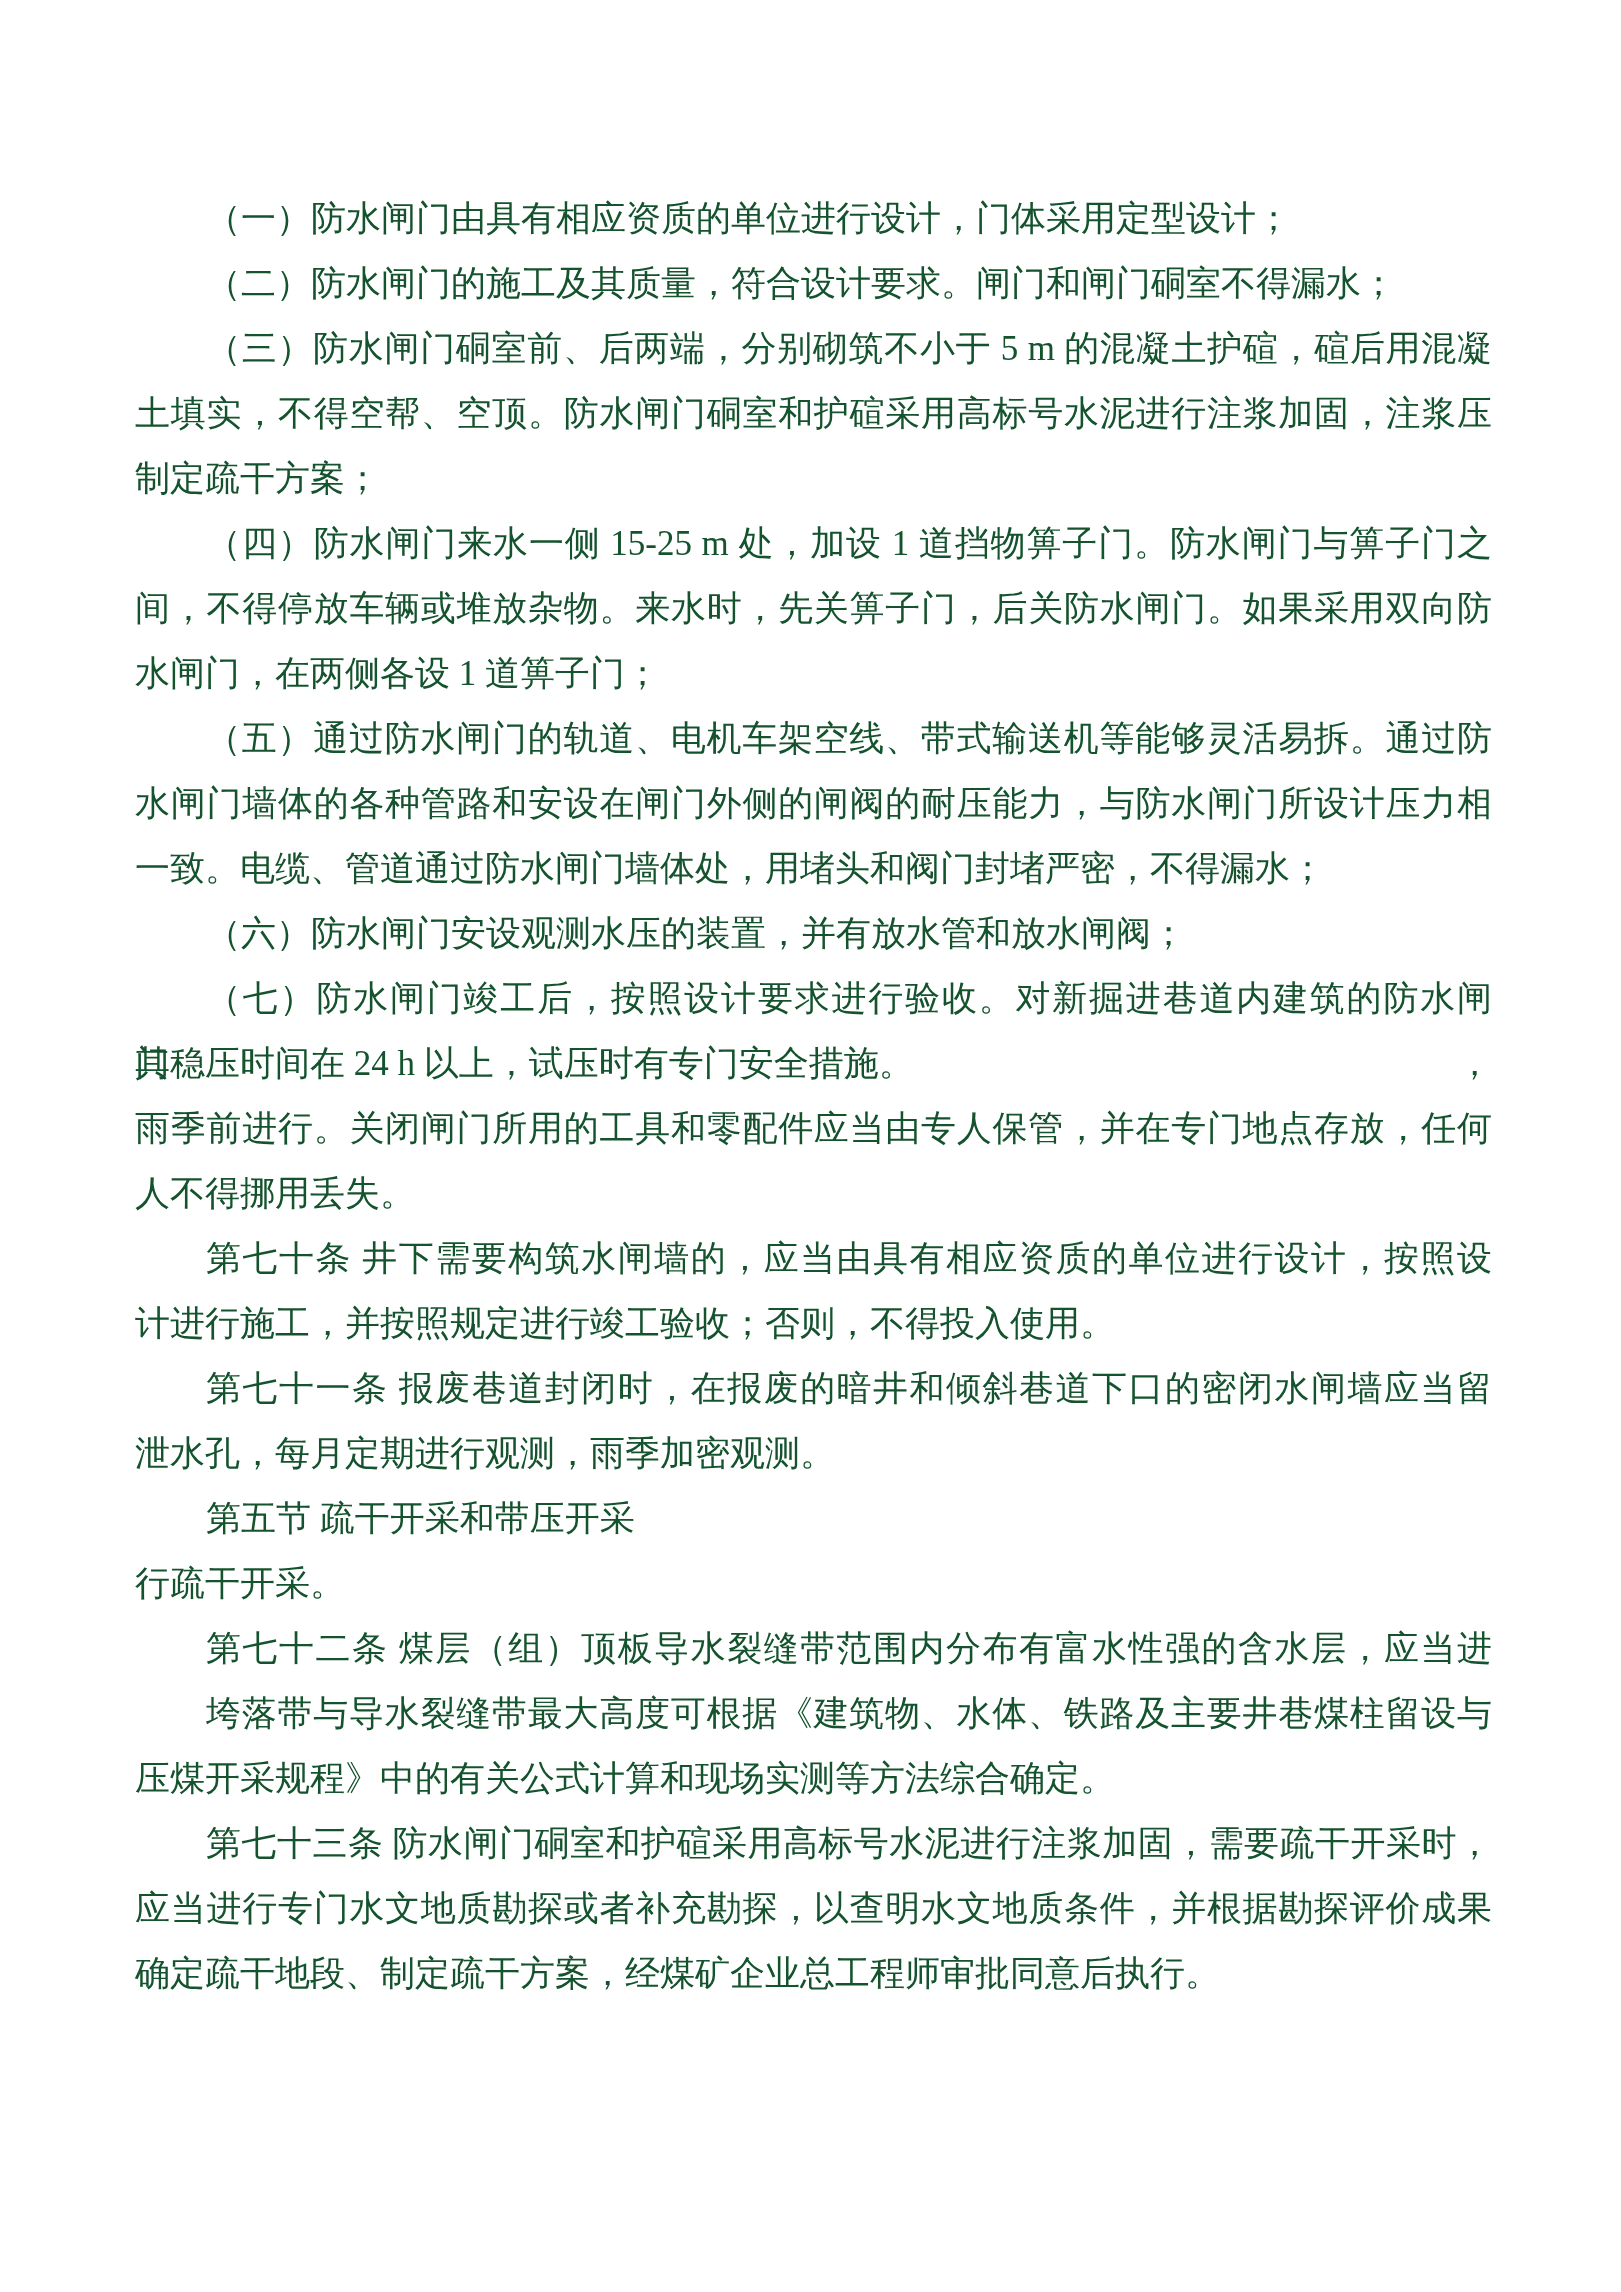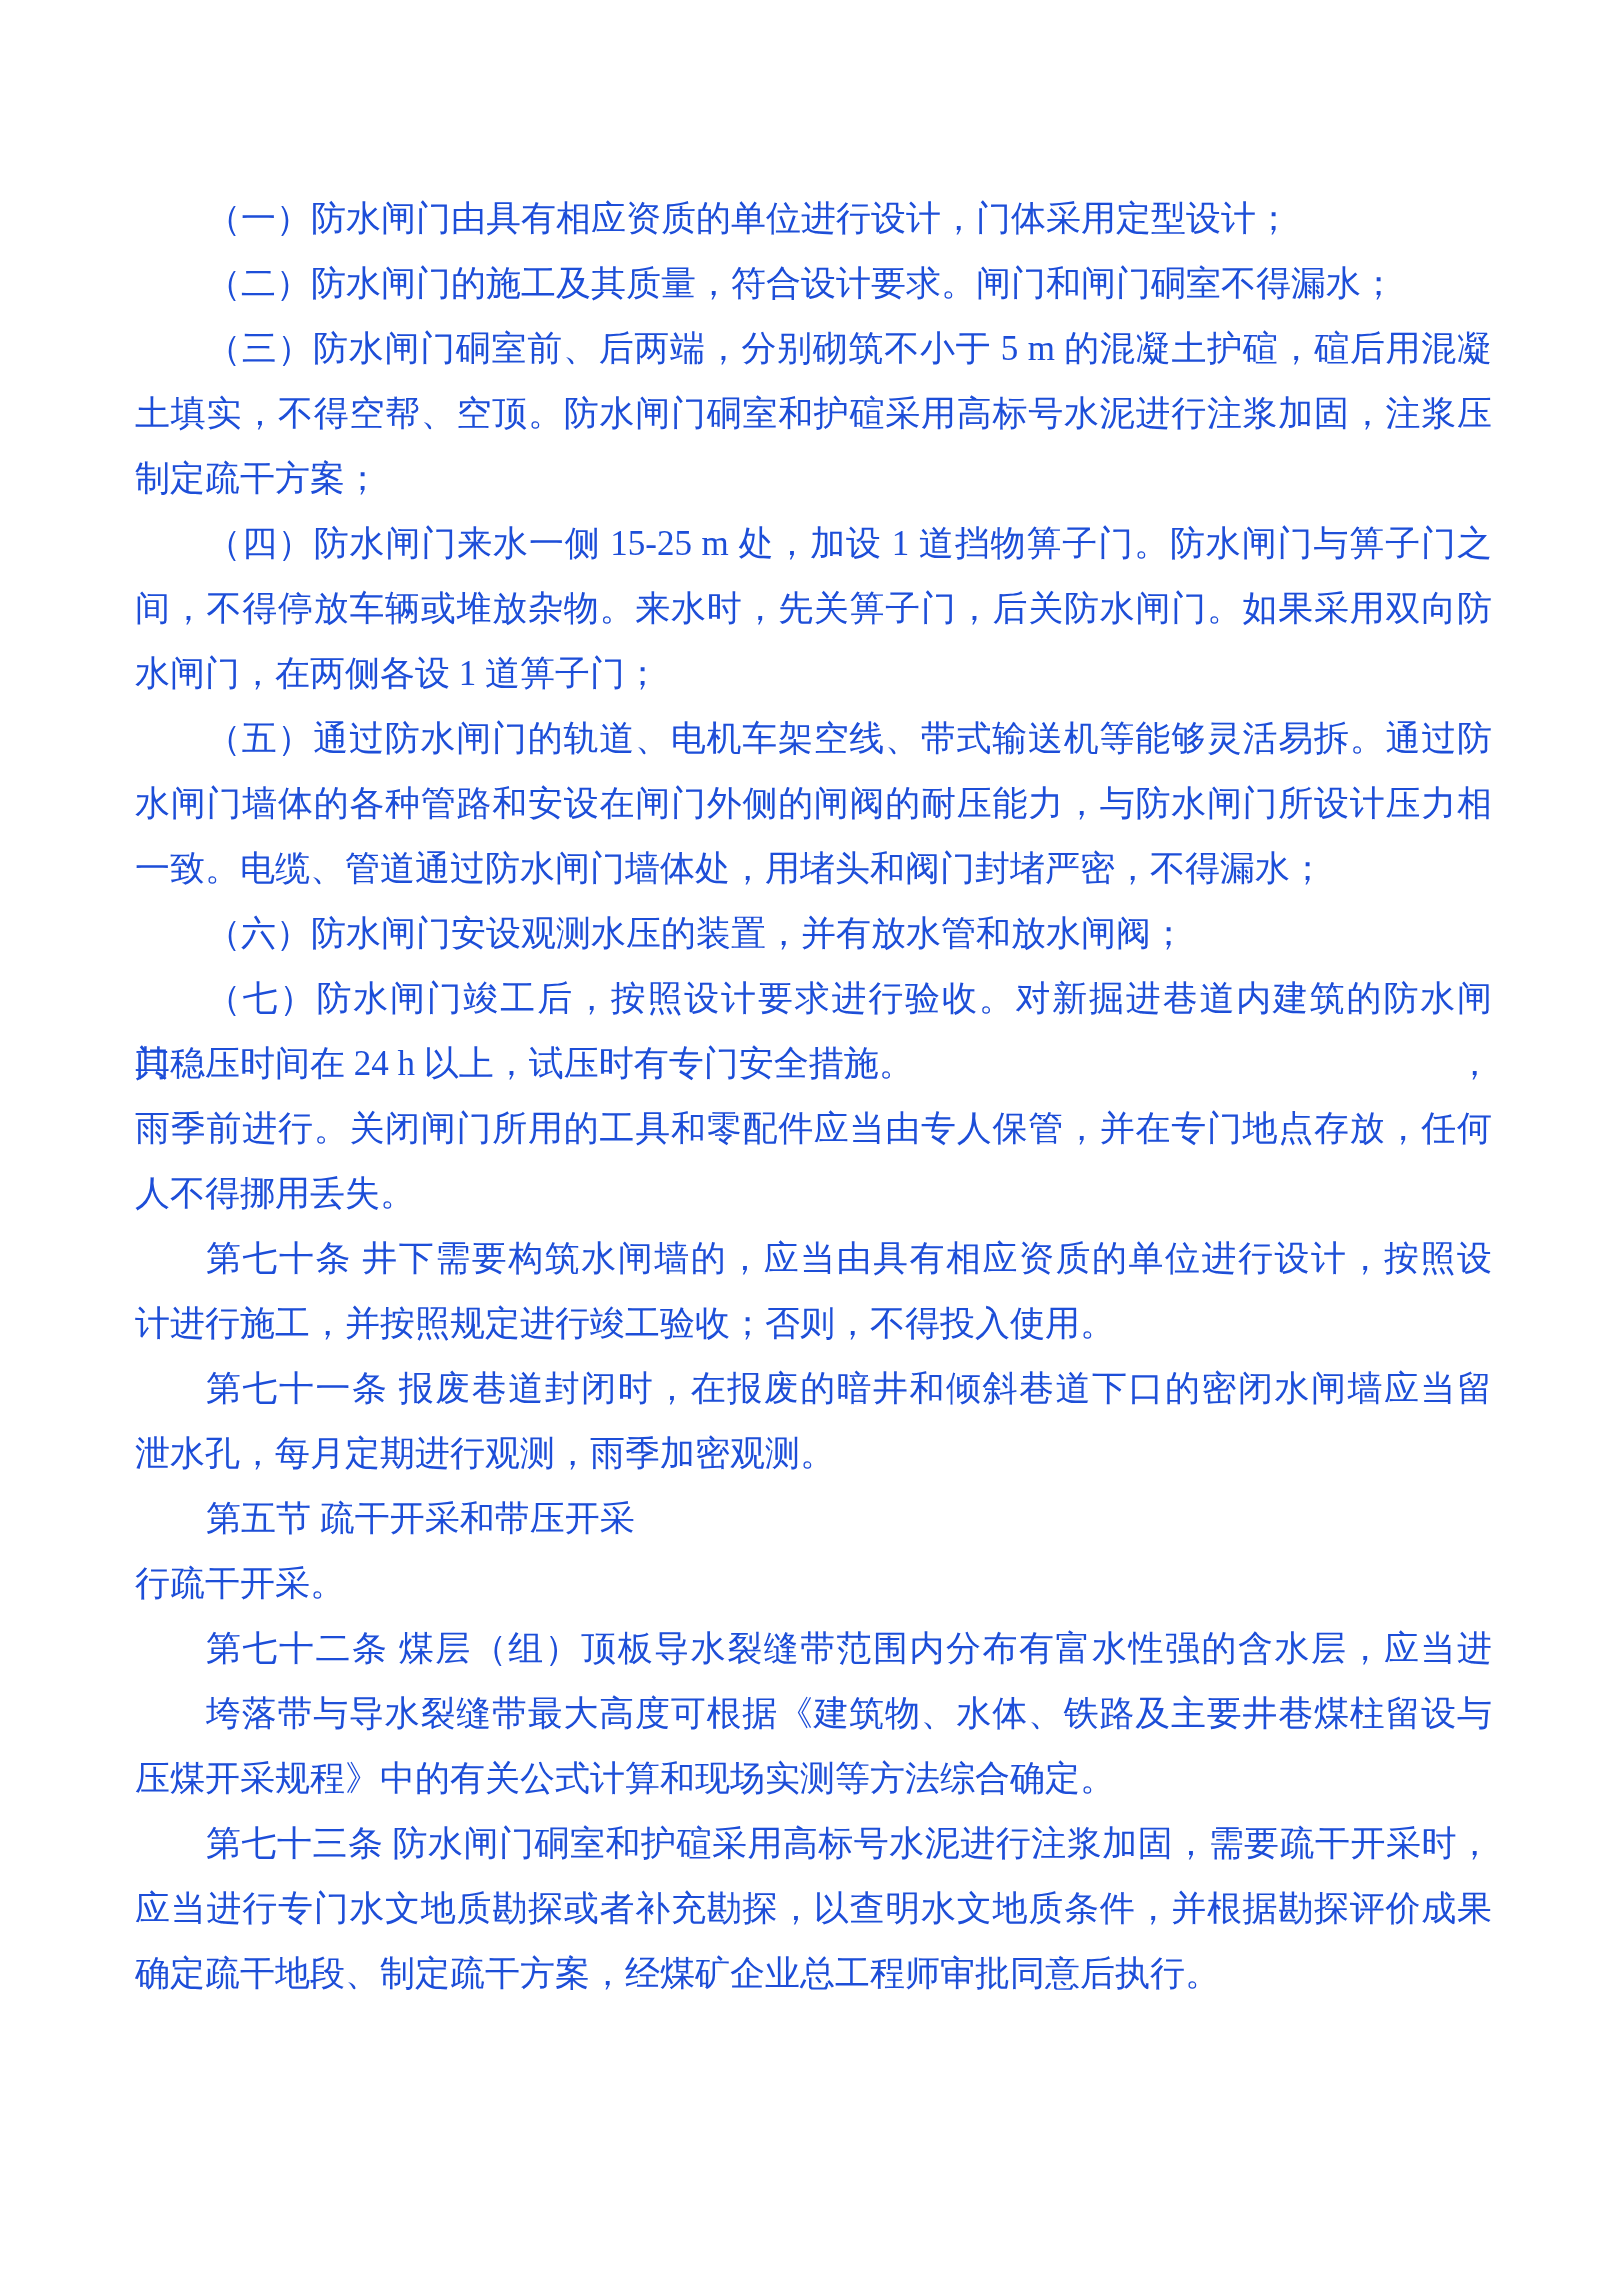--- a/index.html
+++ b/index.html
@@ -5,21 +5,21 @@
   html, body {
     margin: 0;
     padding: 0;
     background: #ffffff;
   }
   .page {
     position: relative;
     width: 1621px;
     height: 2106px;
     background: #ffffff;
-    color: #1d4ed8;
+    color: #14532d;
     font-family: "Liberation Serif", serif;
     overflow: hidden;
   }
   .content {
     position: absolute;
     left: 135px;
     top: 186px;
     width: 1357px;
   }
   .line {

